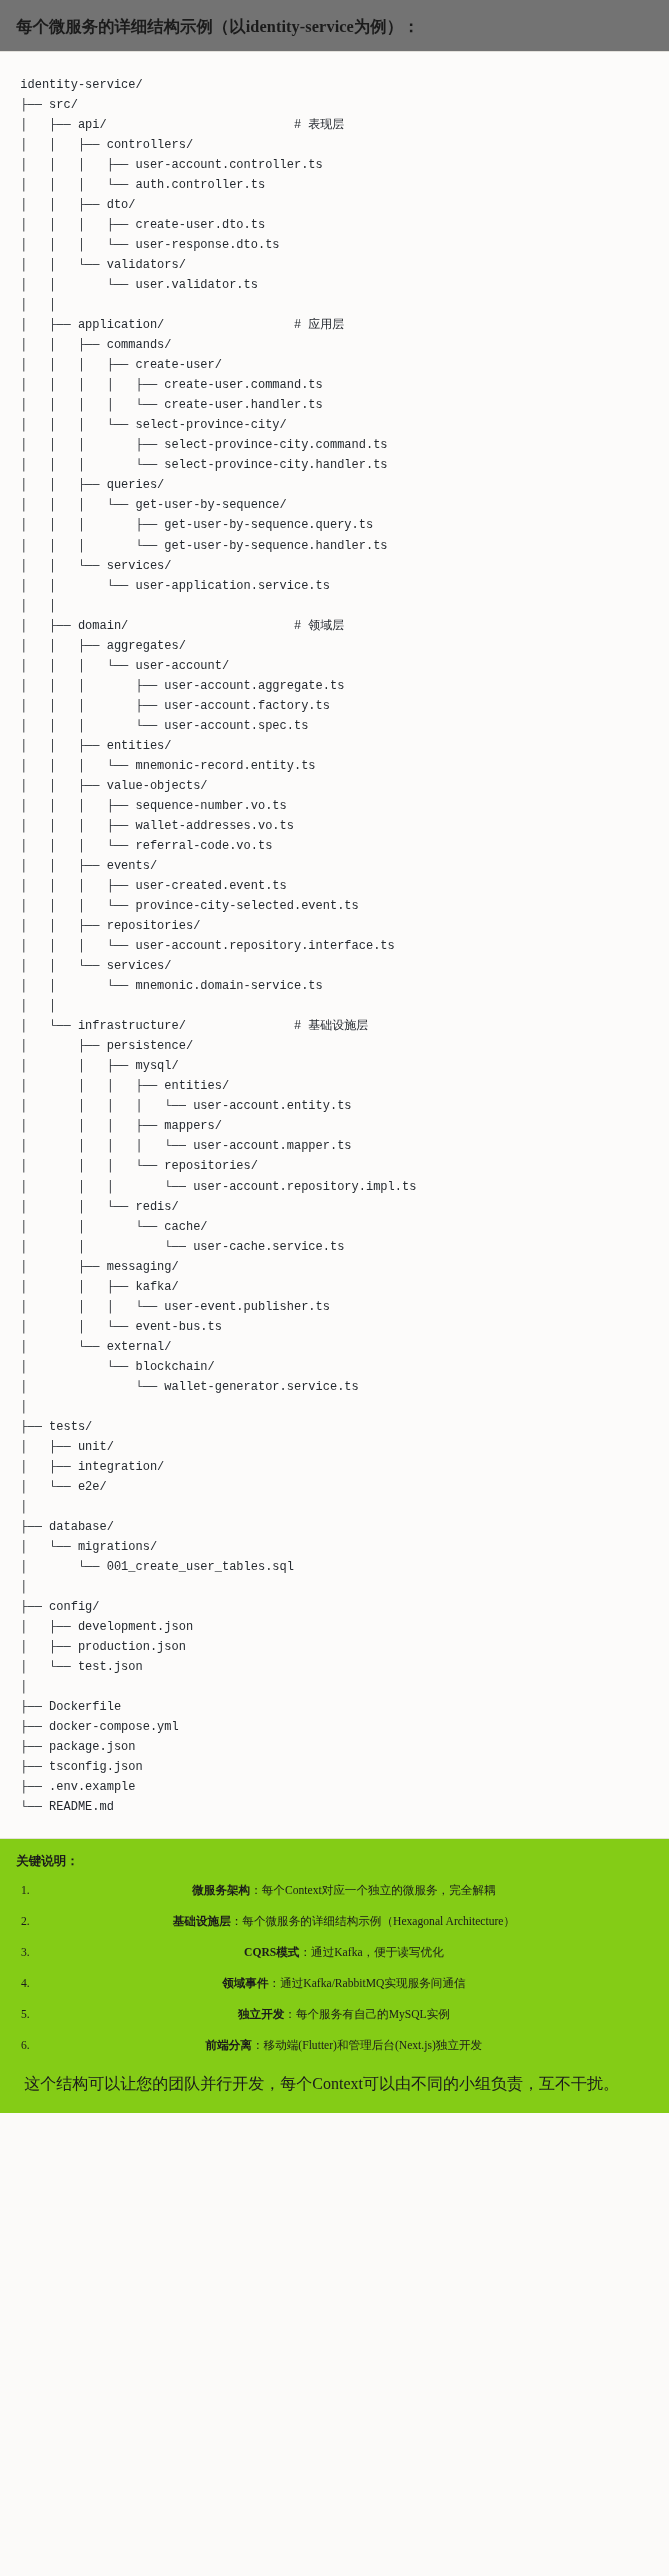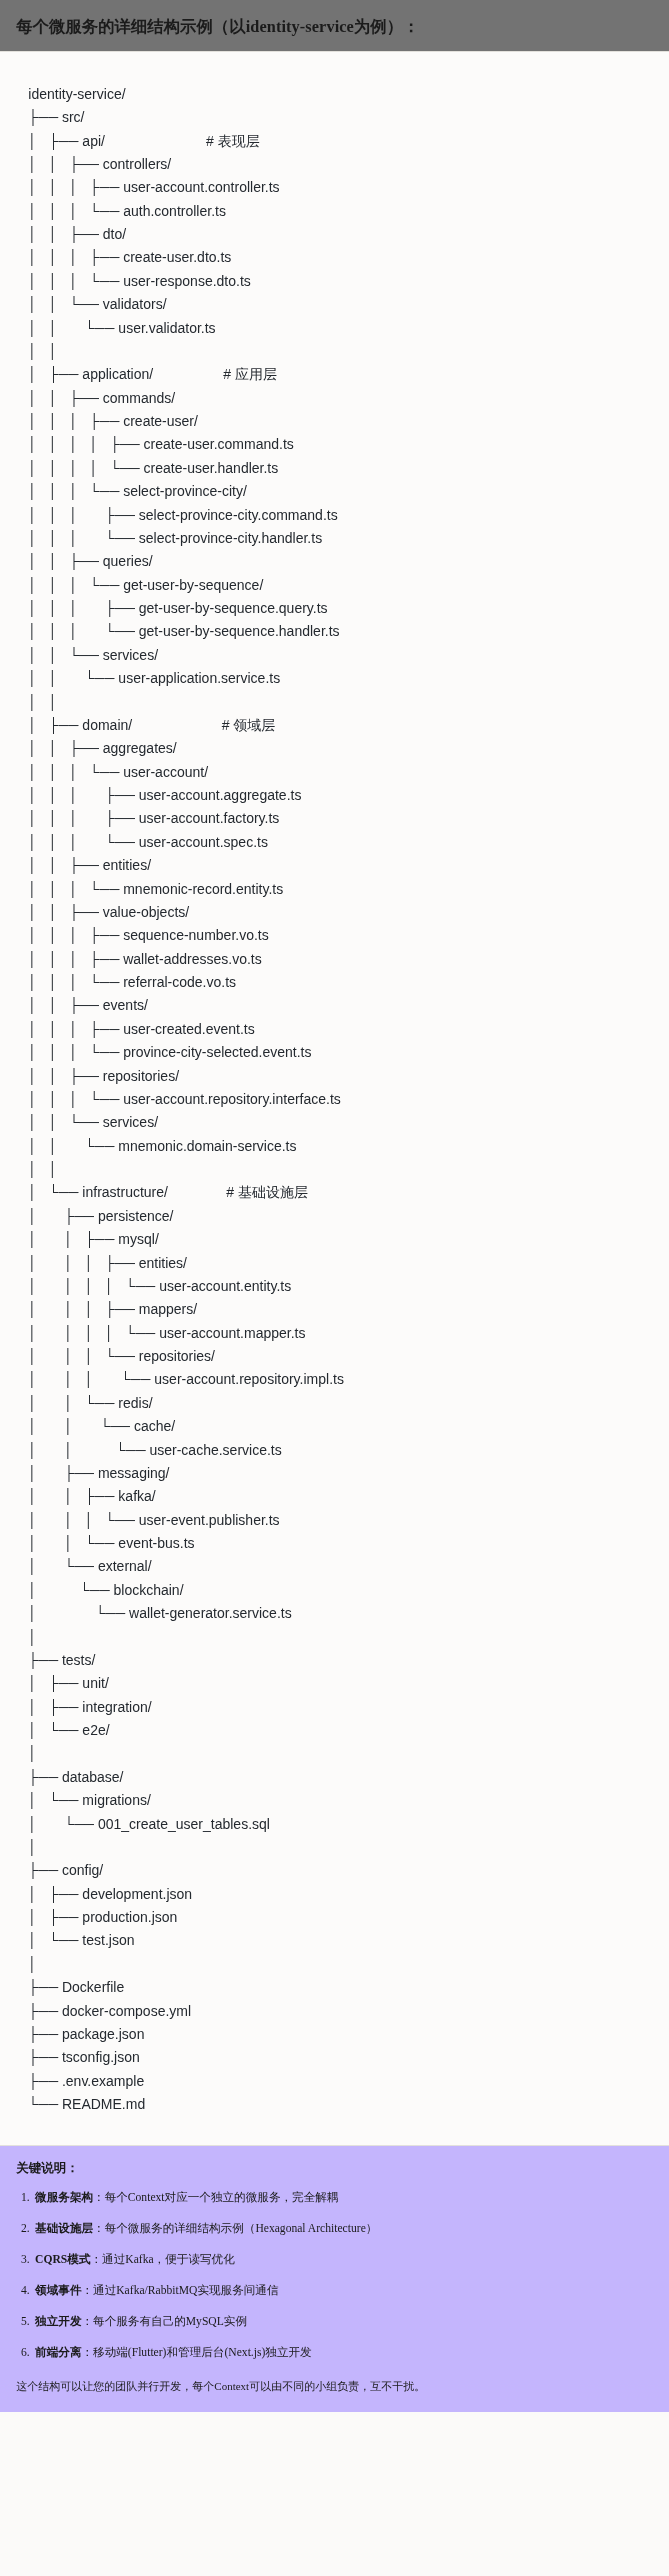--- a/index.html
+++ b/index.html
@@ -31,59 +31,60 @@
     letter-spacing: 0.1px;
   }
 
   
   .code-block {
     background: #fcfbfa;
     padding: 19px 16.3px 16.3px 16.3px;
     border-bottom: 0.6px solid #e3e1dc;
   }
   pre.tree {
-    margin: 12px;
-    font-family: Liberation Sans, sans-serif;
-    font-size: 14px;
+    margin: 4px;
+    font-family: Liberation Mono, monospace;
+    font-size: 12px;
     line-height: 1.67;
     color: #24292f;
     white-space: pre;
     overflow: visible;
     tab-size: 4;
   }
 
   
   .notes {
     padding: 13.8px 16.3px 16.3px 16.3px;
-    background: #c4b5fd;
+    background: #84cc16;
   }
   .notes h2 {
     margin: 0 0 12.5px 0;
     font-size: 12.5px;
     font-weight: bold;
     font-family: "Liberation Serif", "DejaVu Serif", serif;
   }
   ol.note-list {
     margin: 0 0 13.8px 0;
     padding: 0 0 0 16.3px;
     list-style: decimal;
     font-size: 11.6px;
     line-height: 1.6;
   }
   ol.note-list li {
     margin: 0 0 12.5px 0;
     padding-left: 2.5px;
+    text-align: center;
   }
   ol.note-list li:last-child { margin-bottom: 4px; }
   ol.note-list li .term {
     font-weight: bold;
   }
   .closing {
-    margin: 15px 0 0 0;
-    font-size: 11px;
+    margin: 15px 0 0 8px;
+    font-size: 16px;
     line-height: 1.6;
   }
 </style>
 </head>
 <body>
 
 <div class="doc-header">
   <h1>每个微服务的详细结构示例（以identity-service为例）：</h1>
 </div>
 

